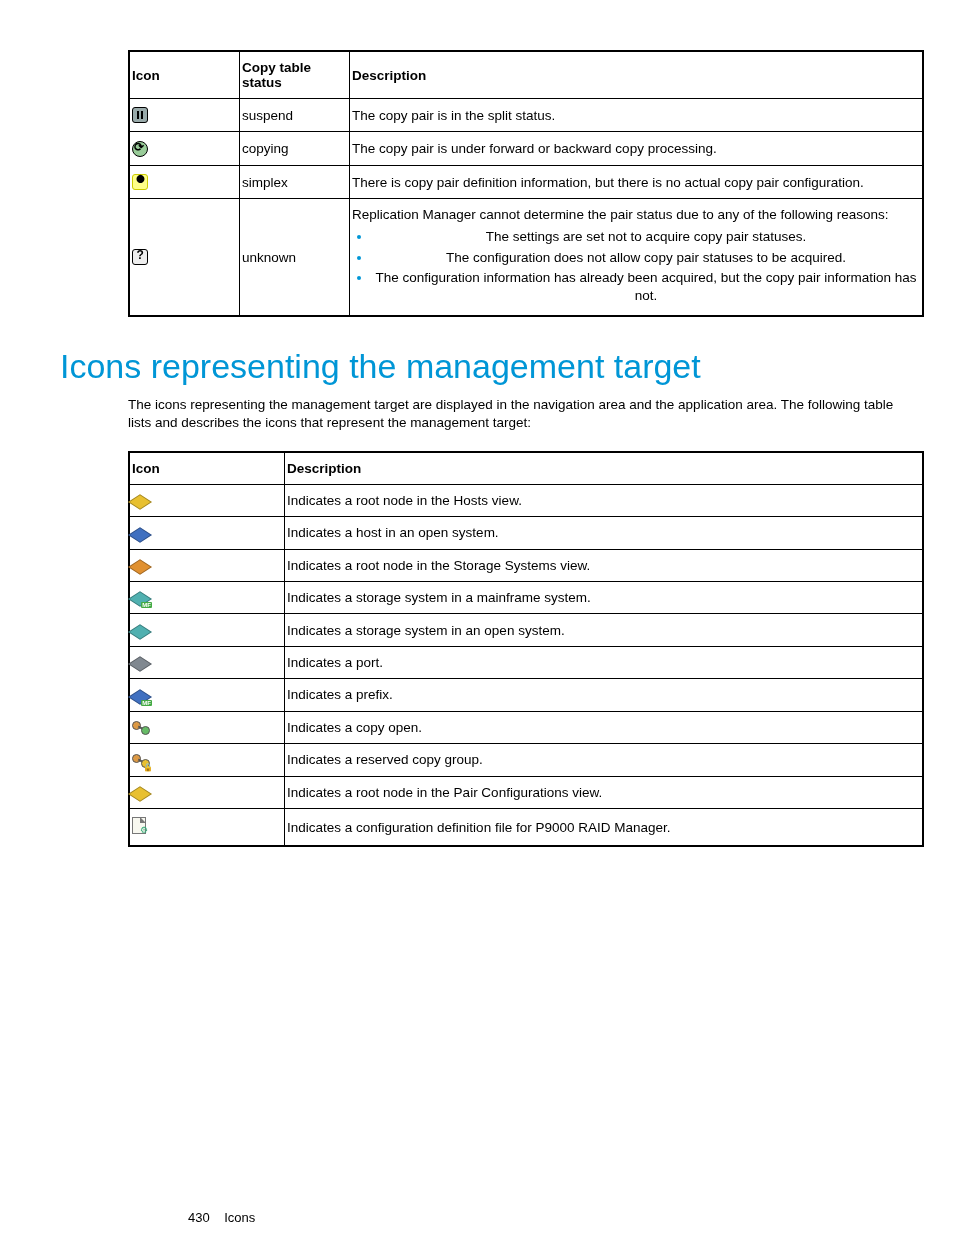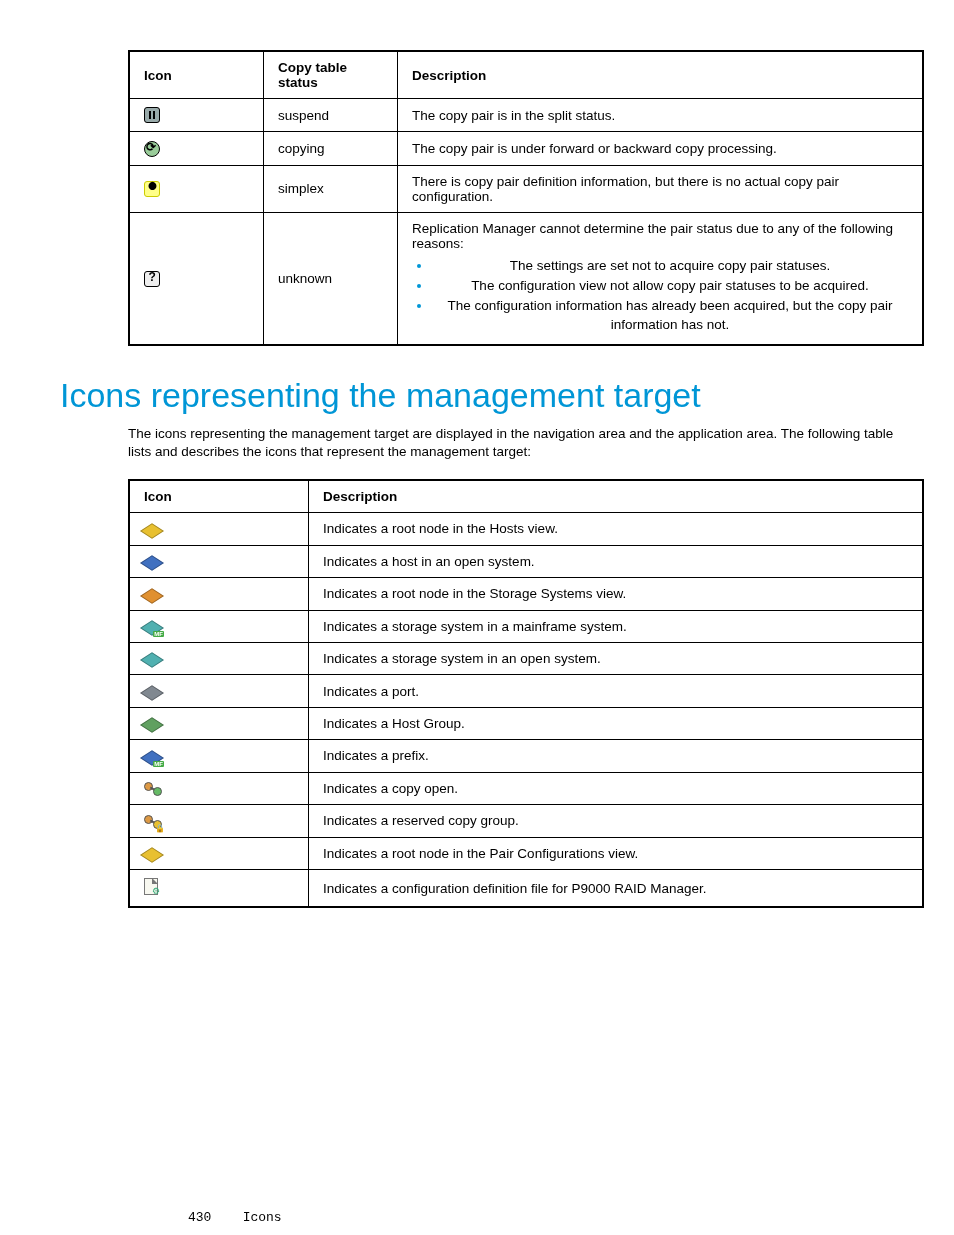--- a/index.html
+++ b/index.html
@@ -15,21 +15,21 @@
   table {
     border-collapse: collapse;
     width: 796px;
     margin-left: 68px;
     margin-bottom: 30px;
   }
   table.t1 { border: 2px solid #000; }
   table.t2 { border: 2px solid #000; }
   th, td {
     border: 1px solid #000;
-    padding: 8px 14px;
+    padding: 8px 2px;
     text-align: left;
     vertical-align: middle;
     font-weight: normal;
   }
   th {
     font-weight: bold;
   }
   .col-icon-1 { width: 105px; }
   .col-status-1 { width: 105px; }
   .col-icon-2 { width: 150px; }
@@ -55,21 +55,20 @@
     line-height: 1.35;
   }
   ul.reasons li::marker {
     color: #0096d6;
   }
   .footer {
     position: absolute;
     bottom: 60px;
     left: 128px;
     font-size: 13px;
-    font-family: Liberation Mono, monospace;
   }
   .page-wrap {
     position: relative;
     min-height: 1235px;
   }
   
   .ic {
     display:inline-block;
     width:16px;height:16px;
     vertical-align:middle;
@@ -164,21 +163,21 @@
       <td>simplex</td>
       <td>There is copy pair definition information, but there is no actual copy pair configuration.</td>
     </tr>
     <tr>
       <td><span class="ic ic-unknown"></span></td>
       <td>unknown</td>
       <td>
         <span>Replication Manager cannot determine the pair status due to any of the following reasons:</span>
         <ul class="reasons">
           <li>The settings are set not to acquire copy pair statuses.</li>
-          <li>The configuration view not allow copy pair statuses to be acquired.</li>
+          <li>The configuration does not allow copy pair statuses to be acquired.</li>
           <li>The configuration information has already been acquired, but the copy pair information has not.</li>
         </ul>
       </td>
     </tr>
   </tbody>
 </table>
 
 <h2 class="section">Icons representing the management target</h2>
 <p class="intro">The icons representing the management target are displayed in the navigation area and the application area. The following table lists and describes the icons that represent the management target:</p>
 
@@ -206,24 +205,20 @@
       <td><span class="tic c-teal badge-mf"><span class="cube"></span></span></td>
       <td>Indicates a storage system in a mainframe system.</td>
     </tr>
     <tr>
       <td><span class="tic c-teal"><span class="cube"></span></span></td>
       <td>Indicates a storage system in an open system.</td>
     </tr>
     <tr>
       <td><span class="tic c-gray"><span class="cube"></span></span></td>
       <td>Indicates a port.</td>
-    </tr>
-    <tr>
-      <td><span class="tic c-green"><span class="cube"></span></span></td>
-      <td>Indicates a Host Group.</td>
     </tr>
     <tr>
       <td><span class="tic c-blue badge-mf"><span class="cube"></span></span></td>
       <td>Indicates a prefix.</td>
     </tr>
     <tr>
       <td><span class="tic tic-group"><span class="n1"></span><span class="link"></span><span class="n2"></span></span></td>
       <td>Indicates a copy open.</td>
     </tr>
     <tr>

